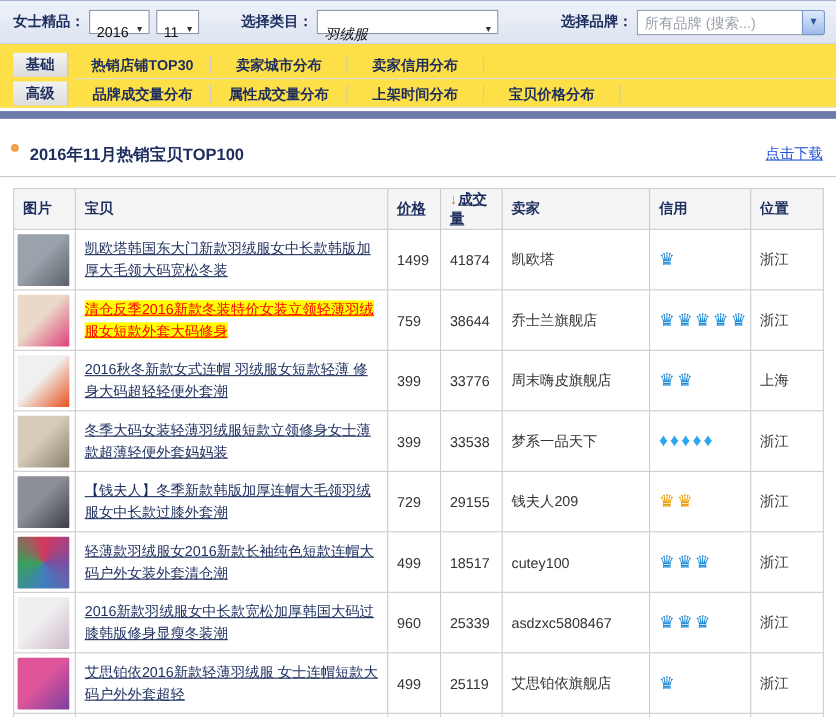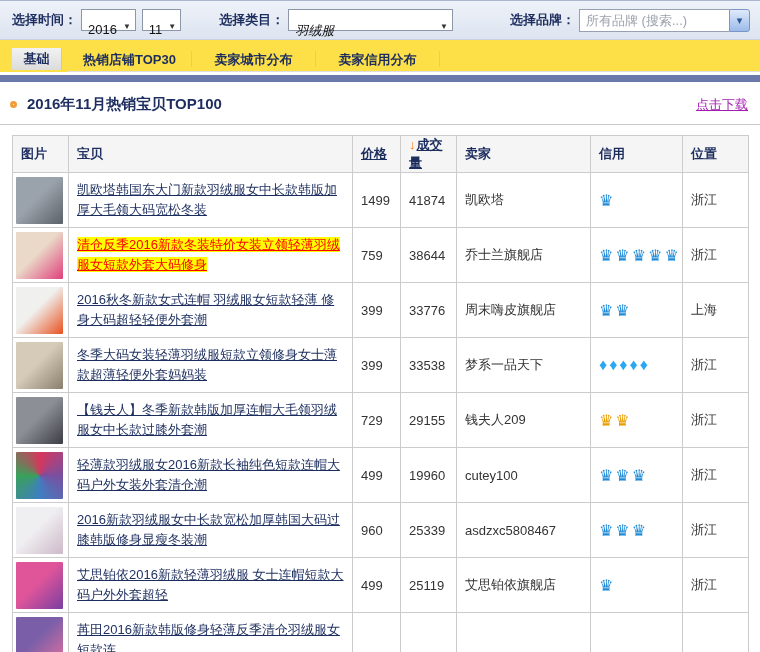--- a/index.html
+++ b/index.html
@@ -52,28 +52,28 @@
   }
   .tab.active{
     background:#ff9000; color:#fff; border-radius:4px; height:22px; line-height:22px;
     border-right:none; margin-right:1px;
   }
 
   .bluebar{ height:7px; background:#6b7aab; margin-top:3px; }
 
   
   .section-head{
-    display:flex; align-items:center; padding:13px 12px 10px 10px;
+    display:flex; padding:23px 12px 10px 10px;
     border-bottom:1px solid #c9c9c9;
   }
   .bullet{ width:7px; height:7px; border:3px solid #f09d3a; border-radius:50%;
            background:#fff; margin-right:10px; }
   .page-title{ font-size:15px; font-weight:bold; color:#1c2d5e; flex:1; }
   .cat-path{ font-size:13px; font-weight:bold; color:#1c2d5e; margin-right:4px; }
-  .dl-link{ font-size:13px; color:#a21caf; text-decoration:underline; cursor:pointer; }
+  .dl-link{ font-size:13px; color:#1d4ed8; text-decoration:underline; cursor:pointer; }
 
   
   table{ border-collapse:collapse; table-layout:fixed; width:736px; margin:10px 12px 0; }
   th,td{ border:1px solid #ccc; font-size:13px; vertical-align:middle; }
   th{ background:#f5f5f6; color:#1c2d5e; font-weight:bold; text-align:left;
       height:31px; padding:0 8px; }
   td{ height:55px; padding:2px 8px; color:#333; }
   th a.sort{ color:#1c2d5e; text-decoration:underline; cursor:pointer; }
   .sort-arrow{ color:#ff7300; font-weight:bold; margin-right:1px; }
   .thumb{ width:47px; height:47px; border-radius:1px; cursor:pointer; }
@@ -82,21 +82,21 @@
   a.item-title.hl{ color:#ff0000; background:#ffff00; }
   .credit{ font-size:16px; letter-spacing:2px; white-space:nowrap; }
   .credit.blue-crown{ color:#1e8ad6; }
   .credit.gold-crown{ color:#e89c00; }
   .credit.blue-diamond{ color:#2aa7f2; }
 </style>
 </head>
 <body>
 
 <div class="topbar">
-  <span class="flabel">选择时间：</span>
+  <span class="flabel">女士精品：</span>
   <div class="selbox sel-year">
     <span>2016</span>
     <span class="arr">▼</span>
   </div>
   <div class="selbox sel-month">
     <span>11</span>
     <span class="arr">▼</span>
   </div>
   <div class="sp1"></div>
   <span class="flabel">选择类目：</span>
@@ -114,20 +114,29 @@
   </div>
 </div>
 
 <div class="tabs-wrap">
   <div class="tabrow">
     <span class="groupbtn">基础</span>
     <ul class="tablist" id="basic-tabs">
         <li class="tab">热销店铺TOP30</li>
         <li class="tab">卖家城市分布</li>
         <li class="tab">卖家信用分布</li>
+      </ul>
+  </div>
+  <div class="tabrow">
+    <span class="groupbtn">高级</span>
+    <ul class="tablist" id="advanced-tabs">
+        <li class="tab">品牌成交量分布</li>
+        <li class="tab">属性成交量分布</li>
+        <li class="tab">上架时间分布</li>
+        <li class="tab">宝贝价格分布</li>
       </ul>
   </div>
 </div>
 
 <div class="bluebar"></div>
 
 <div class="section-head">
   <span class="bullet"></span>
   <span class="page-title">2016年11月热销宝贝TOP100</span>
   <a class="dl-link">点击下载</a>
@@ -209,21 +218,21 @@
         <td>钱夫人209</td>
         <td><span class="credit gold-crown">♛♛</span></td>
         <td>浙江</td>
       </tr>
       <tr>
         <td class="c-thumb">
           <div class="thumb" style="background: conic-gradient(rgb(216, 54, 92), rgb(122, 79, 160), rgb(63, 127, 193), rgb(58, 160, 90), rgb(216, 54, 92));"></div>
         </td>
         <td><a class="item-title">轻薄款羽绒服女2016新款长袖纯色短款连帽大码户外女装外套清仓潮</a></td>
         <td>499</td>
-        <td>19960</td>
+        <td>18517</td>
         <td>cutey100</td>
         <td><span class="credit blue-crown">♛♛♛</span></td>
         <td>浙江</td>
       </tr>
       <tr>
         <td class="c-thumb">
           <div class="thumb" style="background: linear-gradient(135deg, rgb(239, 238, 240) 45%, rgb(205, 185, 201));"></div>
         </td>
         <td><a class="item-title">2016新款羽绒服女中长款宽松加厚韩国大码过膝韩版修身显瘦冬装潮</a></td>
         <td>960</td>

